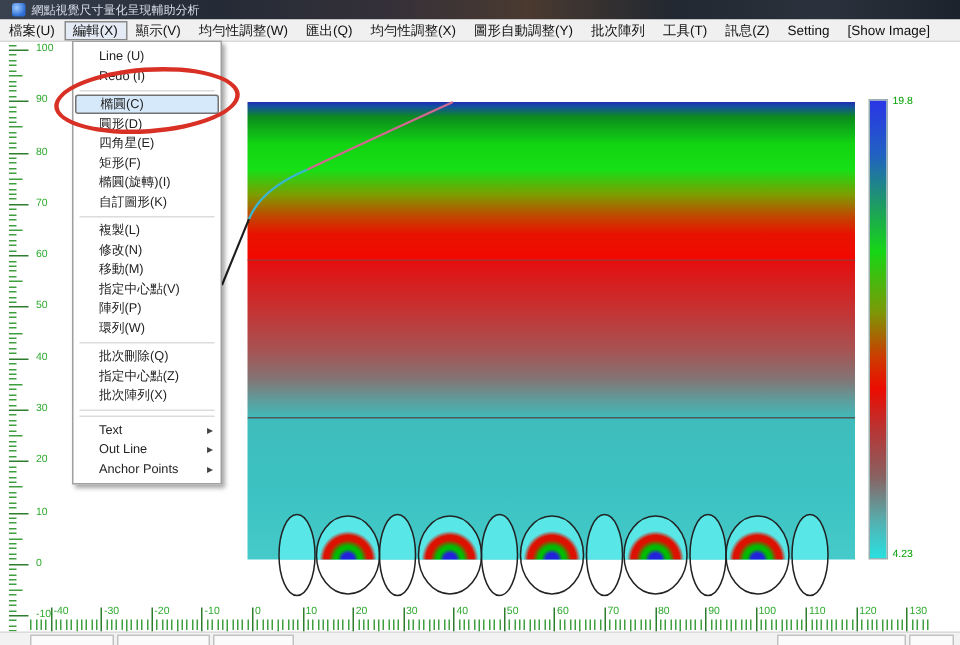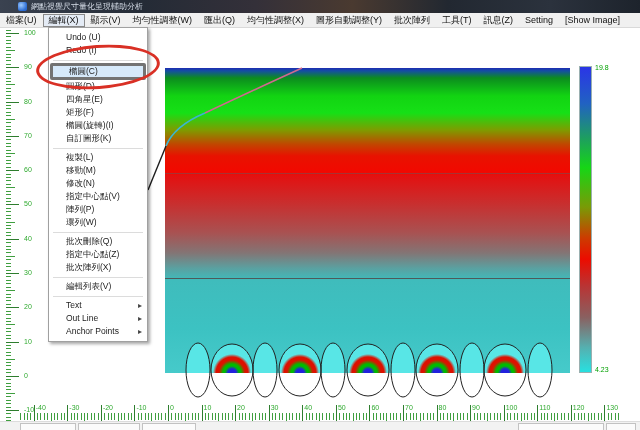--- a/index.html
+++ b/index.html
@@ -5,21 +5,21 @@
   html,body{margin:0;padding:0;}
   body{
     width:640px;height:430px;position:relative;overflow:hidden;
     background:#ffffff;font-family:"Liberation Sans",sans-serif;
     -webkit-font-smoothing:antialiased;
   }
   
   .titlebar{
     position:absolute;left:0;top:0;width:640px;height:13px;
     background:linear-gradient(90deg,#3a4250 0%,#242b36 22%,#343039 40%,#4a3a30 55%,#222831 70%,#2b323d 86%,#1d232c 100%);
-    display:flex;align-items:center;gap:4px;padding-left:18px;box-sizing:border-box;
+    display:flex;align-items:center;gap:4px;padding-left:8px;box-sizing:border-box;
   }
   .app-icon{width:9px;height:9px;border-radius:2px;
     background:radial-gradient(circle at 35% 35%,#9ecbff,#2a6bd4 70%);flex:0 0 auto;}
   .title-text{font-size:8px;color:#d6dde8;white-space:nowrap;line-height:13px;}
   
   .menubar{
     position:absolute;left:0;top:13px;width:640px;height:14px;
     background:#f0f0f0;border-bottom:1px solid #d9d9d9;
     display:flex;align-items:center;font-size:9px;color:#111;
   }
@@ -63,21 +63,21 @@
   .cb-label.top{left:595px;top:64px;}
   .cb-label.bottom{left:595px;top:366px;}
   
   .dropdown{
     position:absolute;left:48px;top:27px;width:100px;z-index:40;
     background:#ffffff;border:1px solid #a0a0a0;
     box-shadow:2px 2px 3px rgba(0,0,0,0.35);
     padding:3px 1px;box-sizing:border-box;font-size:8.5px;color:#222;
   }
   .ditem{height:13px;line-height:13px;padding-left:16px;position:relative;white-space:nowrap;cursor:default;}
-  .ditem.hl{background:#d6e9fa;border:3px solid #737373;border-radius:2px;height:11px;line-height:11px;}
+  .ditem.hl{background:#d6e9fa;border:1px solid #737373;border-radius:2px;height:11px;line-height:11px;}
   .ditem .sub-arrow{position:absolute;right:4px;top:0;font-size:8px;color:#444;}
   .dsep{height:1px;background:#dcdcdc;margin:3px 3px 2px 3px;}
   
   .annotation{
     position:absolute;left:36px;top:45px;width:118px;height:38px;z-index:50;
     border:3px solid #d93025;border-radius:50%;transform:rotate(-4deg);
     pointer-events:none;
   }
   
   .statusbar{
@@ -481,42 +481,41 @@
   <path d="M8,130 L26,86" stroke="#1d1d1d" stroke-width="1.4" fill="none"></path>
   <path d="M26,86 Q34,66 65,53" stroke="#3ab6d0" stroke-width="1.6" fill="none"></path>
   <path d="M65,53 Q105,34 162,8" stroke="#d06890" stroke-width="1.6" fill="none"></path>
 </svg>
 
 <div class="colorbar"></div>
 <div class="cb-label top">19.8</div>
 <div class="cb-label bottom">4.23</div>
 
 <div class="dropdown">
-    <div class="ditem">Undo (U)</div>
+    <div class="ditem">Line (U)</div>
     <div class="ditem">Redo (I)</div>
     <div class="dsep"></div>
     <div class="ditem hl">橢圓(C)</div>
     <div class="ditem">圓形(D)</div>
     <div class="ditem">四角星(E)</div>
     <div class="ditem">矩形(F)</div>
     <div class="ditem">橢圓(旋轉)(I)</div>
     <div class="ditem">自訂圖形(K)</div>
     <div class="dsep"></div>
     <div class="ditem">複製(L)</div>
+    <div class="ditem">修改(N)</div>
     <div class="ditem">移動(M)</div>
-    <div class="ditem">修改(N)</div>
     <div class="ditem">指定中心點(V)</div>
     <div class="ditem">陣列(P)</div>
     <div class="ditem">環列(W)</div>
     <div class="dsep"></div>
     <div class="ditem">批次刪除(Q)</div>
     <div class="ditem">指定中心點(Z)</div>
     <div class="ditem">批次陣列(X)</div>
     <div class="dsep"></div>
-    <div class="ditem">編輯列表(V)</div>
     <div class="dsep"></div>
     <div class="ditem">Text<span class="sub-arrow">▸</span></div>
     <div class="ditem">Out Line<span class="sub-arrow">▸</span></div>
     <div class="ditem">Anchor Points<span class="sub-arrow">▸</span></div>
   </div>
 
 <div class="annotation"></div>
 
 <div class="statusbar">
   <div class="scell" style="left:20px;width:56px;"></div>

